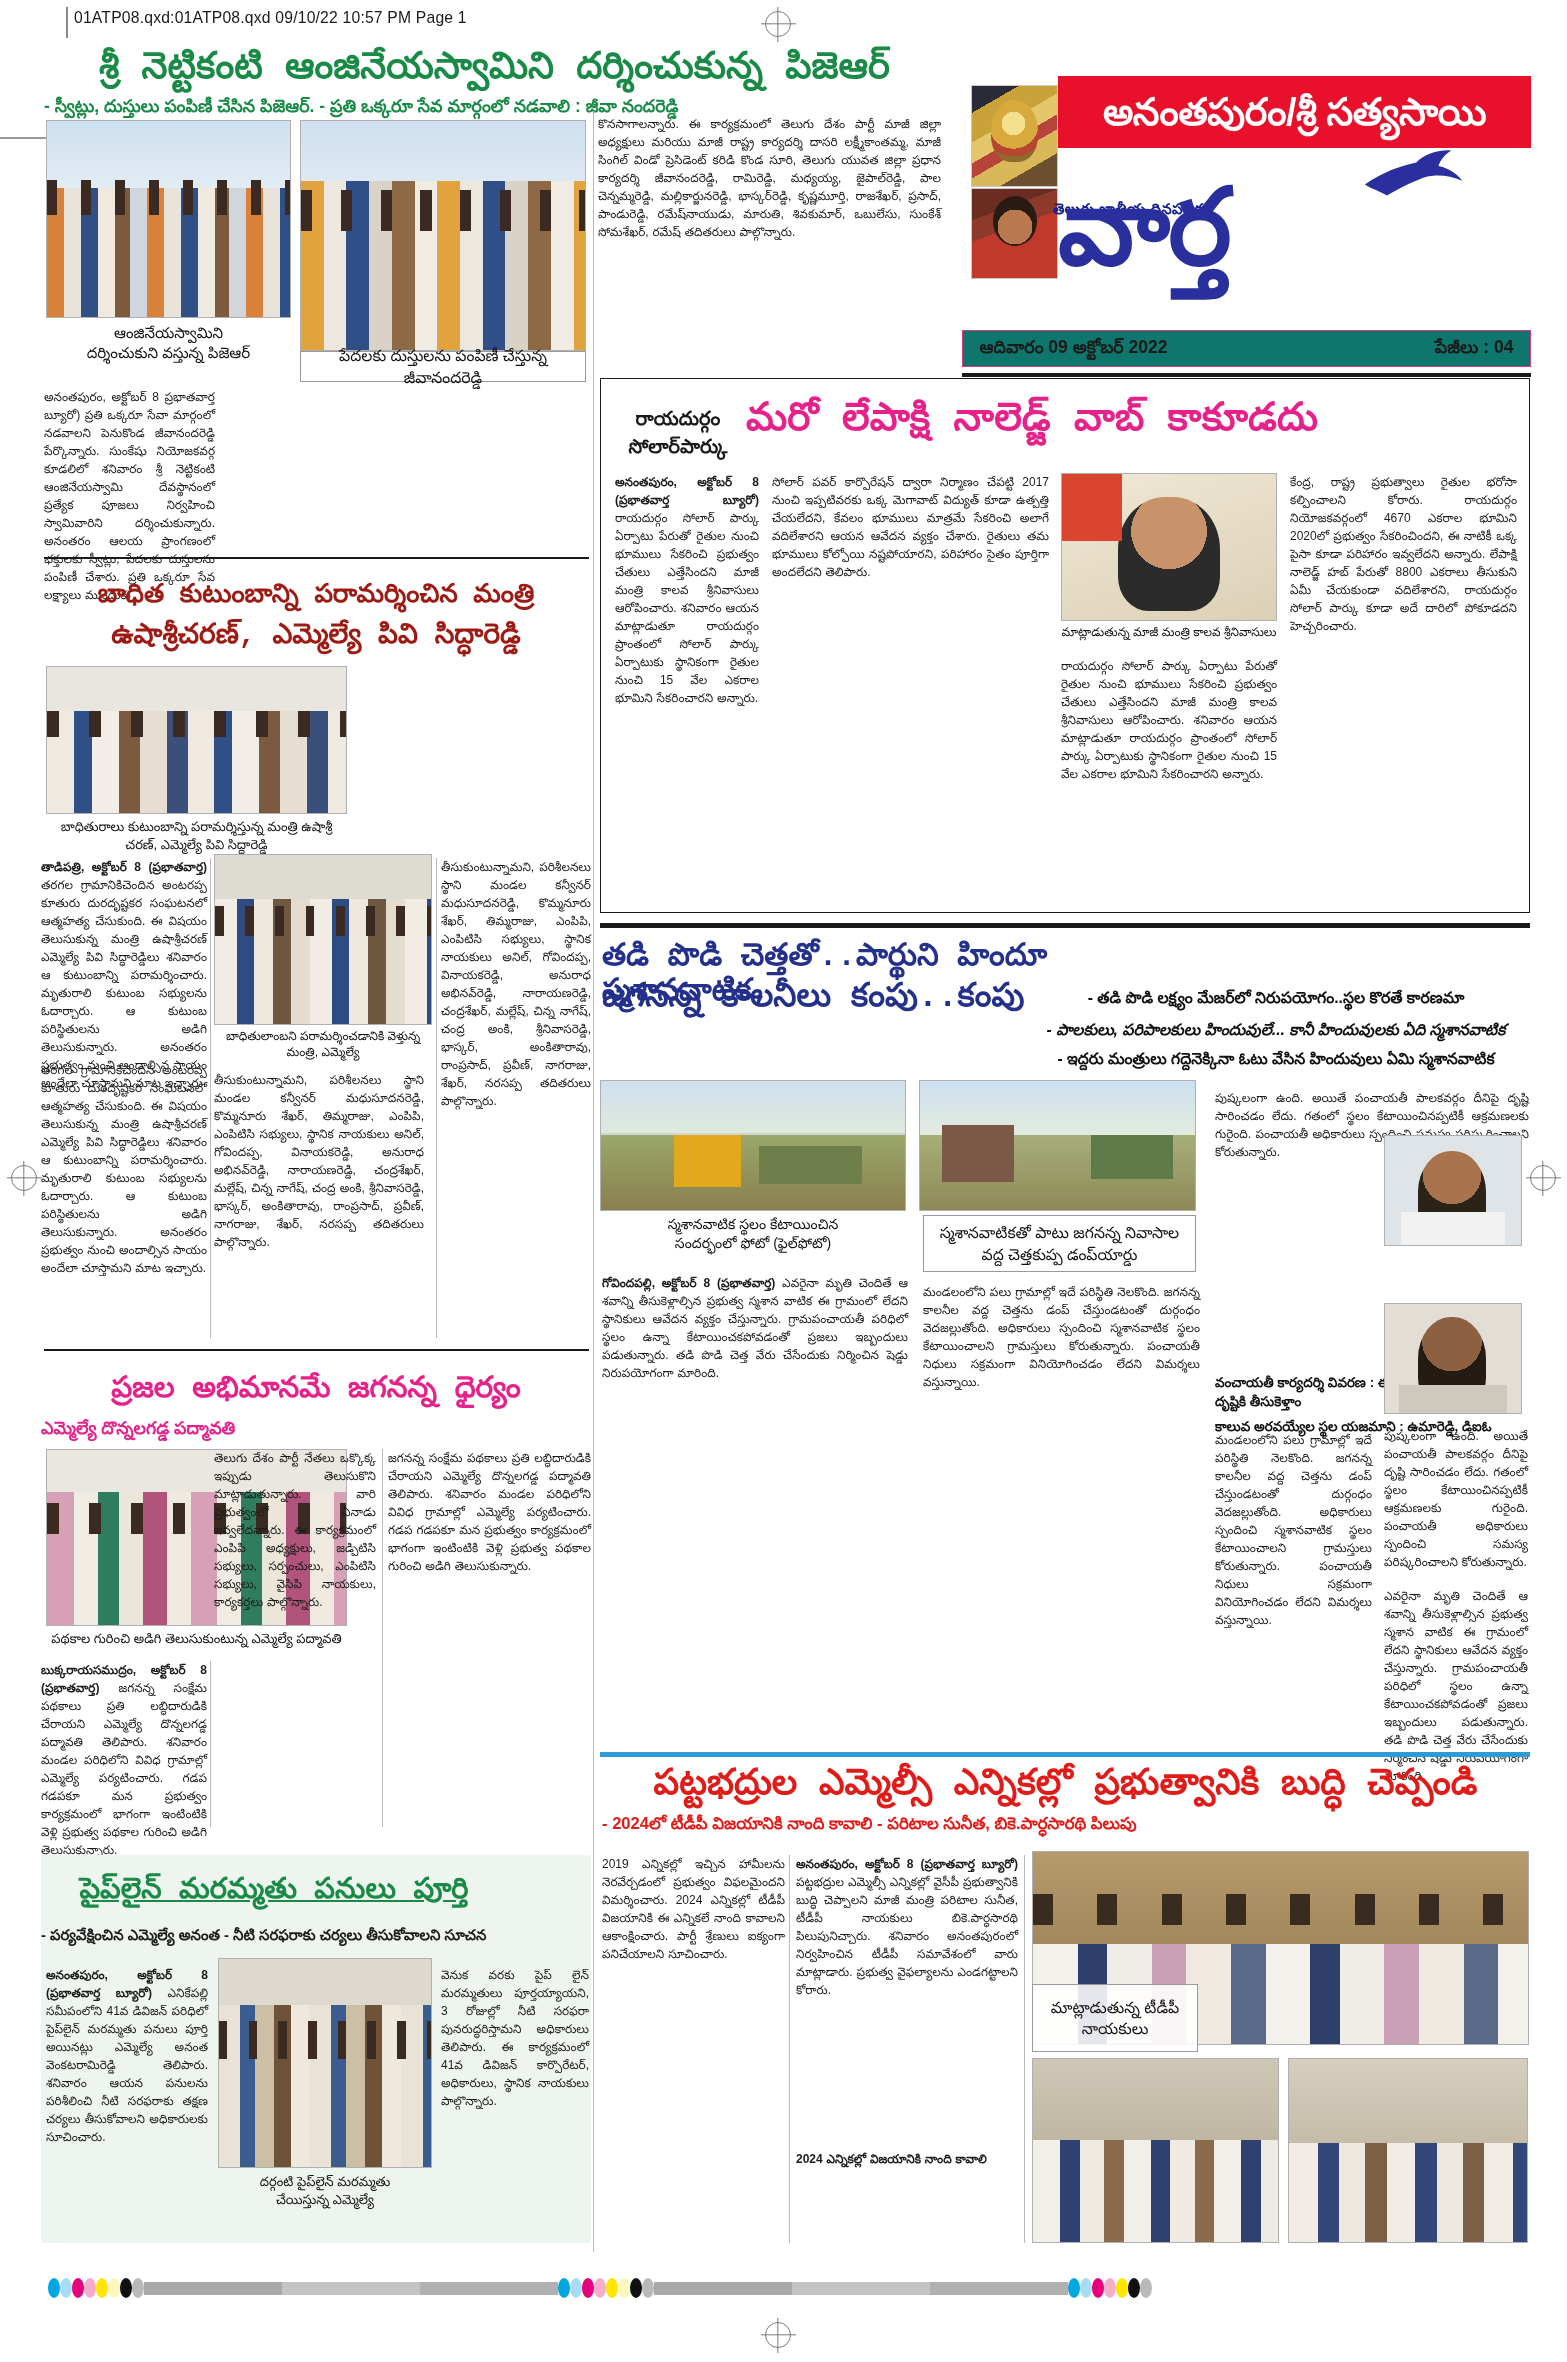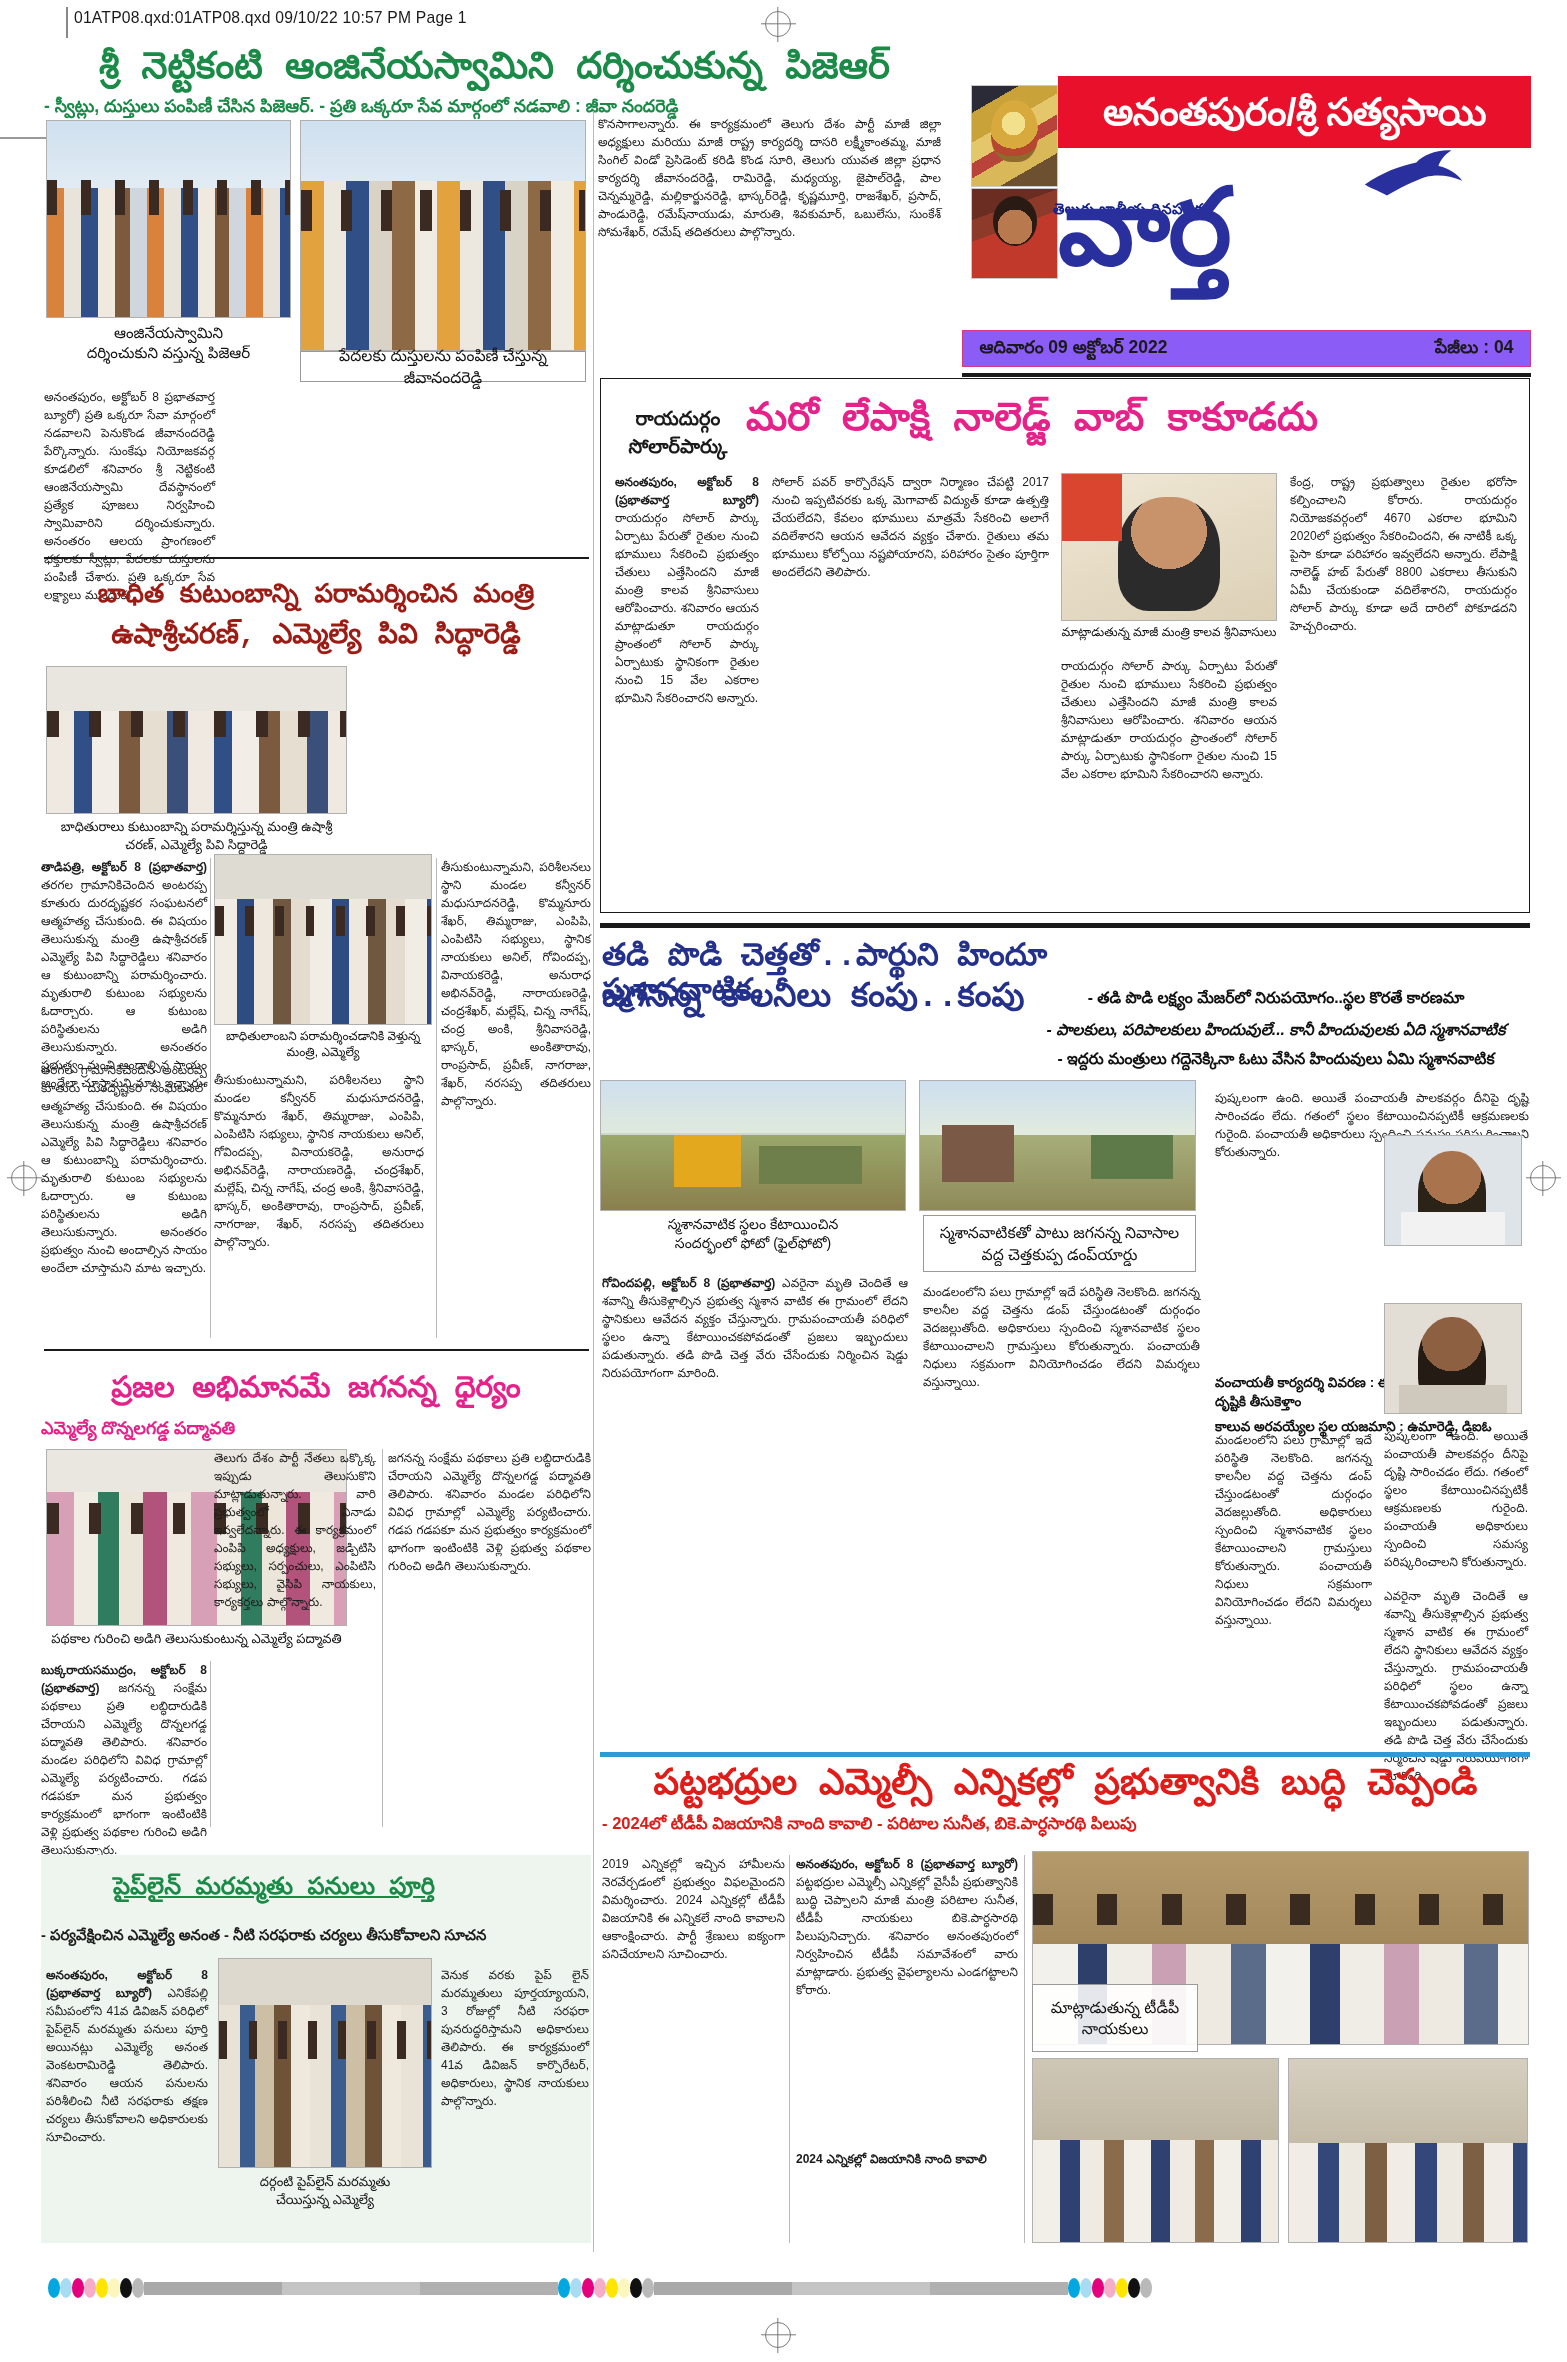--- a/index.html
+++ b/index.html
@@ -32,21 +32,21 @@
     background:radial-gradient(circle at 48% 38%,#f3e08c 0 26%,#d8a93c 26% 55%,#b5472f 55% 72%,#8e6a2d 72% 100%);}
   .mh-sai{position:absolute;left:9.2px;top:140px;width:85px;height:89px;border:1.4px solid #c9c9c9;
     background:linear-gradient(160deg,#6b2d22 0 26%,#8d3a2a 26% 44%,#c0392b 44% 100%);}
   .mh-sai:after{content:"";position:absolute;left:24%;top:8%;width:52%;height:56%;border-radius:50%;
     background:radial-gradient(circle at 50% 62%,#b9794f 0 46%,#2a1a14 46% 100%);}
   .mh-tagline{position:absolute;left:91px;top:109px;font-size:14.8px;color:#14218c;font-weight:bold;letter-spacing:0.3px;margin-top:44px;}
   .mh-word{position:absolute;left:96px;top:118px;width:476px;height:122px;color:#2a2f9e;
     font-size:107px;font-weight:bold;line-height:122px;letter-spacing:-1.8px;}
   .mh-bird{position:absolute;left:397px;top:96px;width:111px;height:57px;}
 
-  .datebar{position:absolute;left:962px;top:330px;width:569px;height:37px;background:#8b5cf6;border:1.8px solid #d63a86;
+  .datebar{position:absolute;left:962px;top:330px;width:569px;height:37px;background:#0f766e;border:1.8px solid #d63a86;
     display:flex;align-items:center;justify-content:space-between;padding:0 16.6px;box-sizing:border-box;}
   .datebar span{font-size:17.5px;font-weight:bold;color:#1a1a1a;}
   .masthead-rule{position:absolute;left:962px;top:373px;width:569px;height:3.7px;background:#1a1a1a;}
 
   
   .hl{font-weight:bold;text-align:center;line-height:1.12;font-family:Liberation Mono, monospace;}
   .sub{font-size:16.6px;font-weight:bold;color:#1a1a1a;}
   .col-rule{position:absolute;width:1.4px;background:#b9b9b9;}
   .hrule{position:absolute;background:#1a1a1a;}
 
@@ -170,21 +170,21 @@
   <div class="cap" style="position:absolute;left:46px;top:1630px;width:301px;font-size:13px;">పథకాల గురించి అడిగి తెలుసుకుంటున్న ఎమ్మెల్యే పద్మావతి</div>
 
   <div class="body" style="position:absolute;left:41px;top:1661px;width:166px;height:166px;">
     <b>బుక్కరాయసముద్రం, అక్టోబర్ 8 (ప్రభాతవార్త)</b>
     <span>జగనన్న సంక్షేమ పథకాలు ప్రతి లబ్ధిదారుడికి చేరాయని ఎమ్మెల్యే దొన్నలగడ్డ పద్మావతి తెలిపారు. శనివారం మండల పరిధిలోని వివిధ గ్రామాల్లో ఎమ్మెల్యే పర్యటించారు. గడప గడపకూ మన ప్రభుత్వం కార్యక్రమంలో భాగంగా ఇంటింటికి వెళ్లి ప్రభుత్వ పథకాల గురించి అడిగి తెలుసుకున్నారు.</span>
   </div>
   <div class="body" style="position:absolute;left:214px;top:1449px;width:162px;height:378px;">తెలుగు దేశం పార్టీ నేతలు ఒక్కొక్క ఇప్పుడు తెలుసుకొని మాట్లాడుతున్నారు. వారి ప్రభుత్వంలో ఏనాడు ఇవ్వలేదన్నారు. ఈ కార్యక్రమంలో ఎంపిపి అధ్యక్షులు, జడ్పిటిసి సభ్యులు, సర్పంచులు, ఎంపిటిసి సభ్యులు, వైసిపి నాయకులు, కార్యకర్తలు పాల్గొన్నారు.</div>
   <div class="body" style="position:absolute;left:388px;top:1449px;width:203px;height:378px;">జగనన్న సంక్షేమ పథకాలు ప్రతి లబ్ధిదారుడికి చేరాయని ఎమ్మెల్యే దొన్నలగడ్డ పద్మావతి తెలిపారు. శనివారం మండల పరిధిలోని వివిధ గ్రామాల్లో ఎమ్మెల్యే పర్యటించారు. గడప గడపకూ మన ప్రభుత్వం కార్యక్రమంలో భాగంగా ఇంటింటికి వెళ్లి ప్రభుత్వ పథకాల గురించి అడిగి తెలుసుకున్నారు.</div>
 
   <div style="position:absolute;left:41px;top:1855px;width:550px;height:388px;background:#eef5ef;"></div>
-  <div class="hl" style="position:absolute;left:41px;top:1875px;width:466px;font-size:24px;color:#1a8a47;text-decoration:underline;">పైప్‌లైన్ మరమ్మతు పనులు పూర్తి</div>
+  <div class="hl" style="position:absolute;left:41px;top:1875px;width:466px;font-size:29px;color:#1a8a47;text-decoration:underline;">పైప్‌లైన్ మరమ్మతు పనులు పూర్తి</div>
   <div class="sub" style="position:absolute;left:41px;top:1927px;width:550px;font-size:14.8px;color:#1c1c1c;">- పర్యవేక్షించిన ఎమ్మెల్యే అనంత  - నీటి సరఫరాకు చర్యలు తీసుకోవాలని సూచన</div>
 
   <div class="body" style="position:absolute;left:46px;top:1966px;width:162px;height:258px;">
     <b>అనంతపురం, అక్టోబర్ 8 (ప్రభాతవార్త బ్యూరో)</b>
     <span>ఎనికేపల్లి సమీపంలోని 41వ డివిజన్ పరిధిలో పైప్‌లైన్ మరమ్మతు పనులు పూర్తి అయినట్లు ఎమ్మెల్యే అనంత వెంకటరామిరెడ్డి తెలిపారు. శనివారం ఆయన పనులను పరిశీలించి నీటి సరఫరాకు తక్షణ చర్యలు తీసుకోవాలని అధికారులకు సూచించారు.</span>
   </div>
 
   <div class="photo" style="position:absolute;left:218px;top:1958px;width:214px;height:210px;">
     <div class="sky" style="height:28%;background:#ddd9cf;"></div>
     <div class="crowd" style="height:78%;background:repeating-linear-gradient(90deg,#e9e3d7 0 10%,#3b5c8e 10% 17%,#cdbfa5 17% 26%,#6e5338 26% 34%,#efe9dd 34% 43%);"></div>

